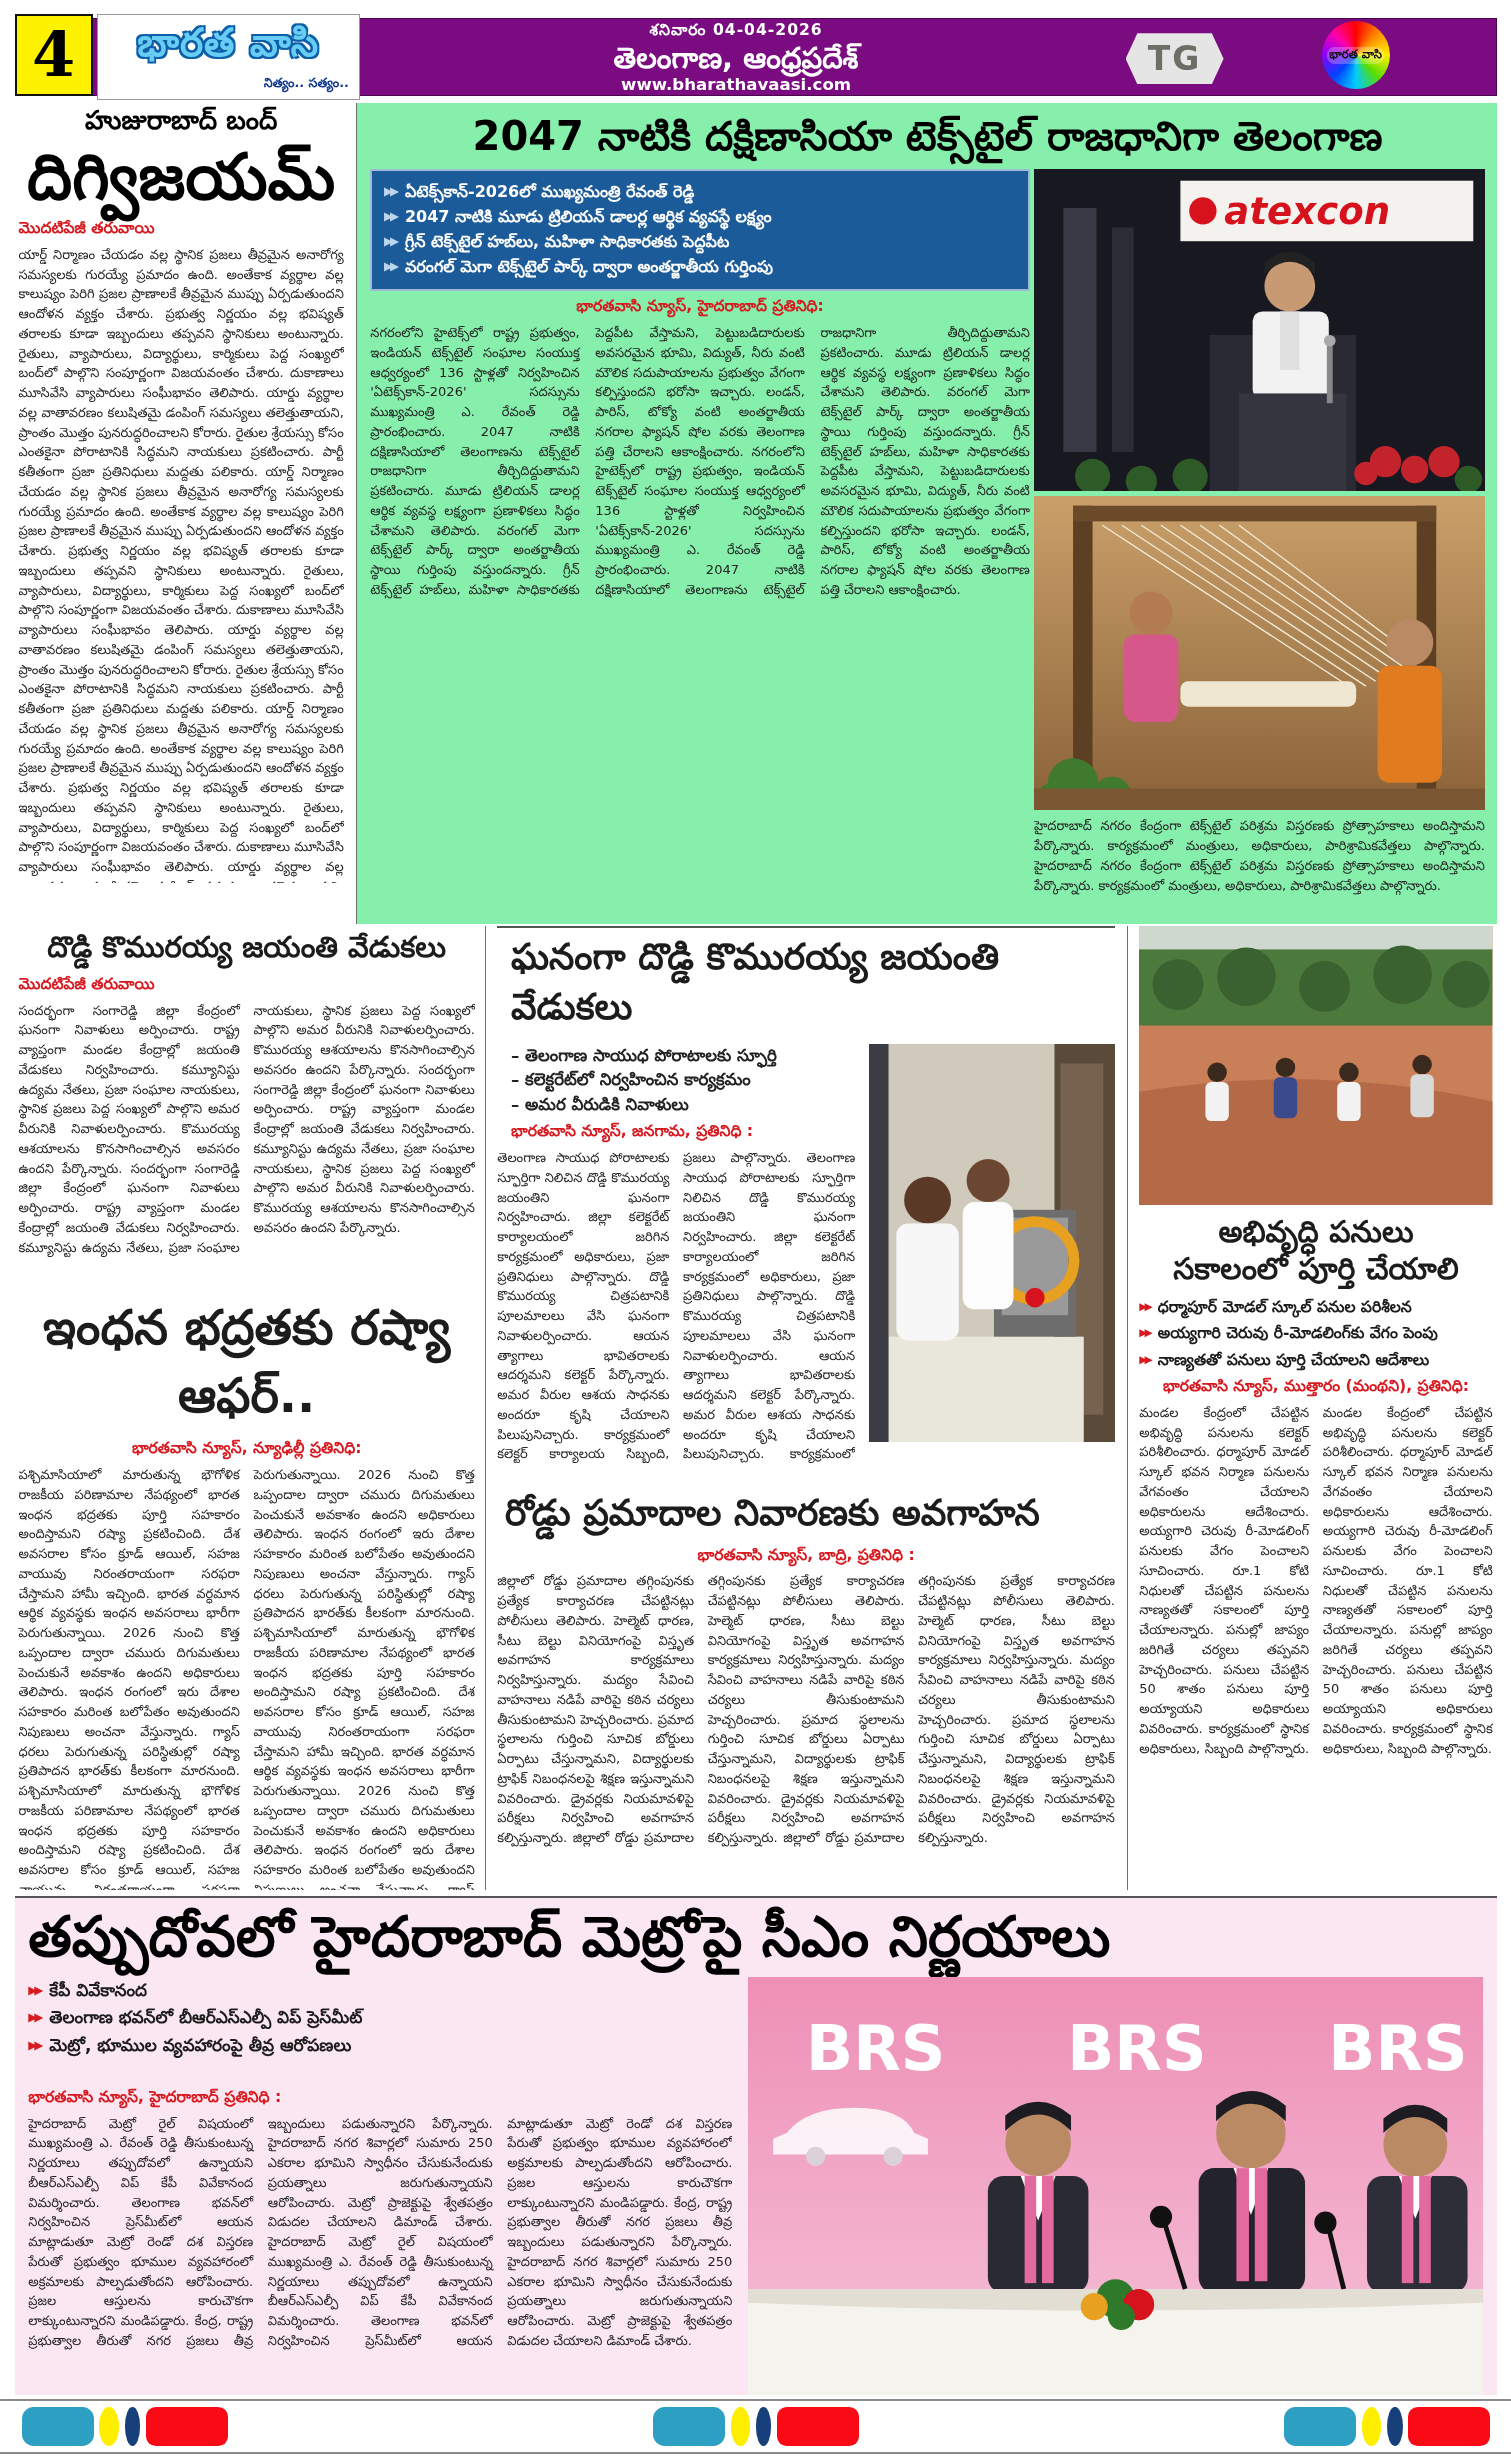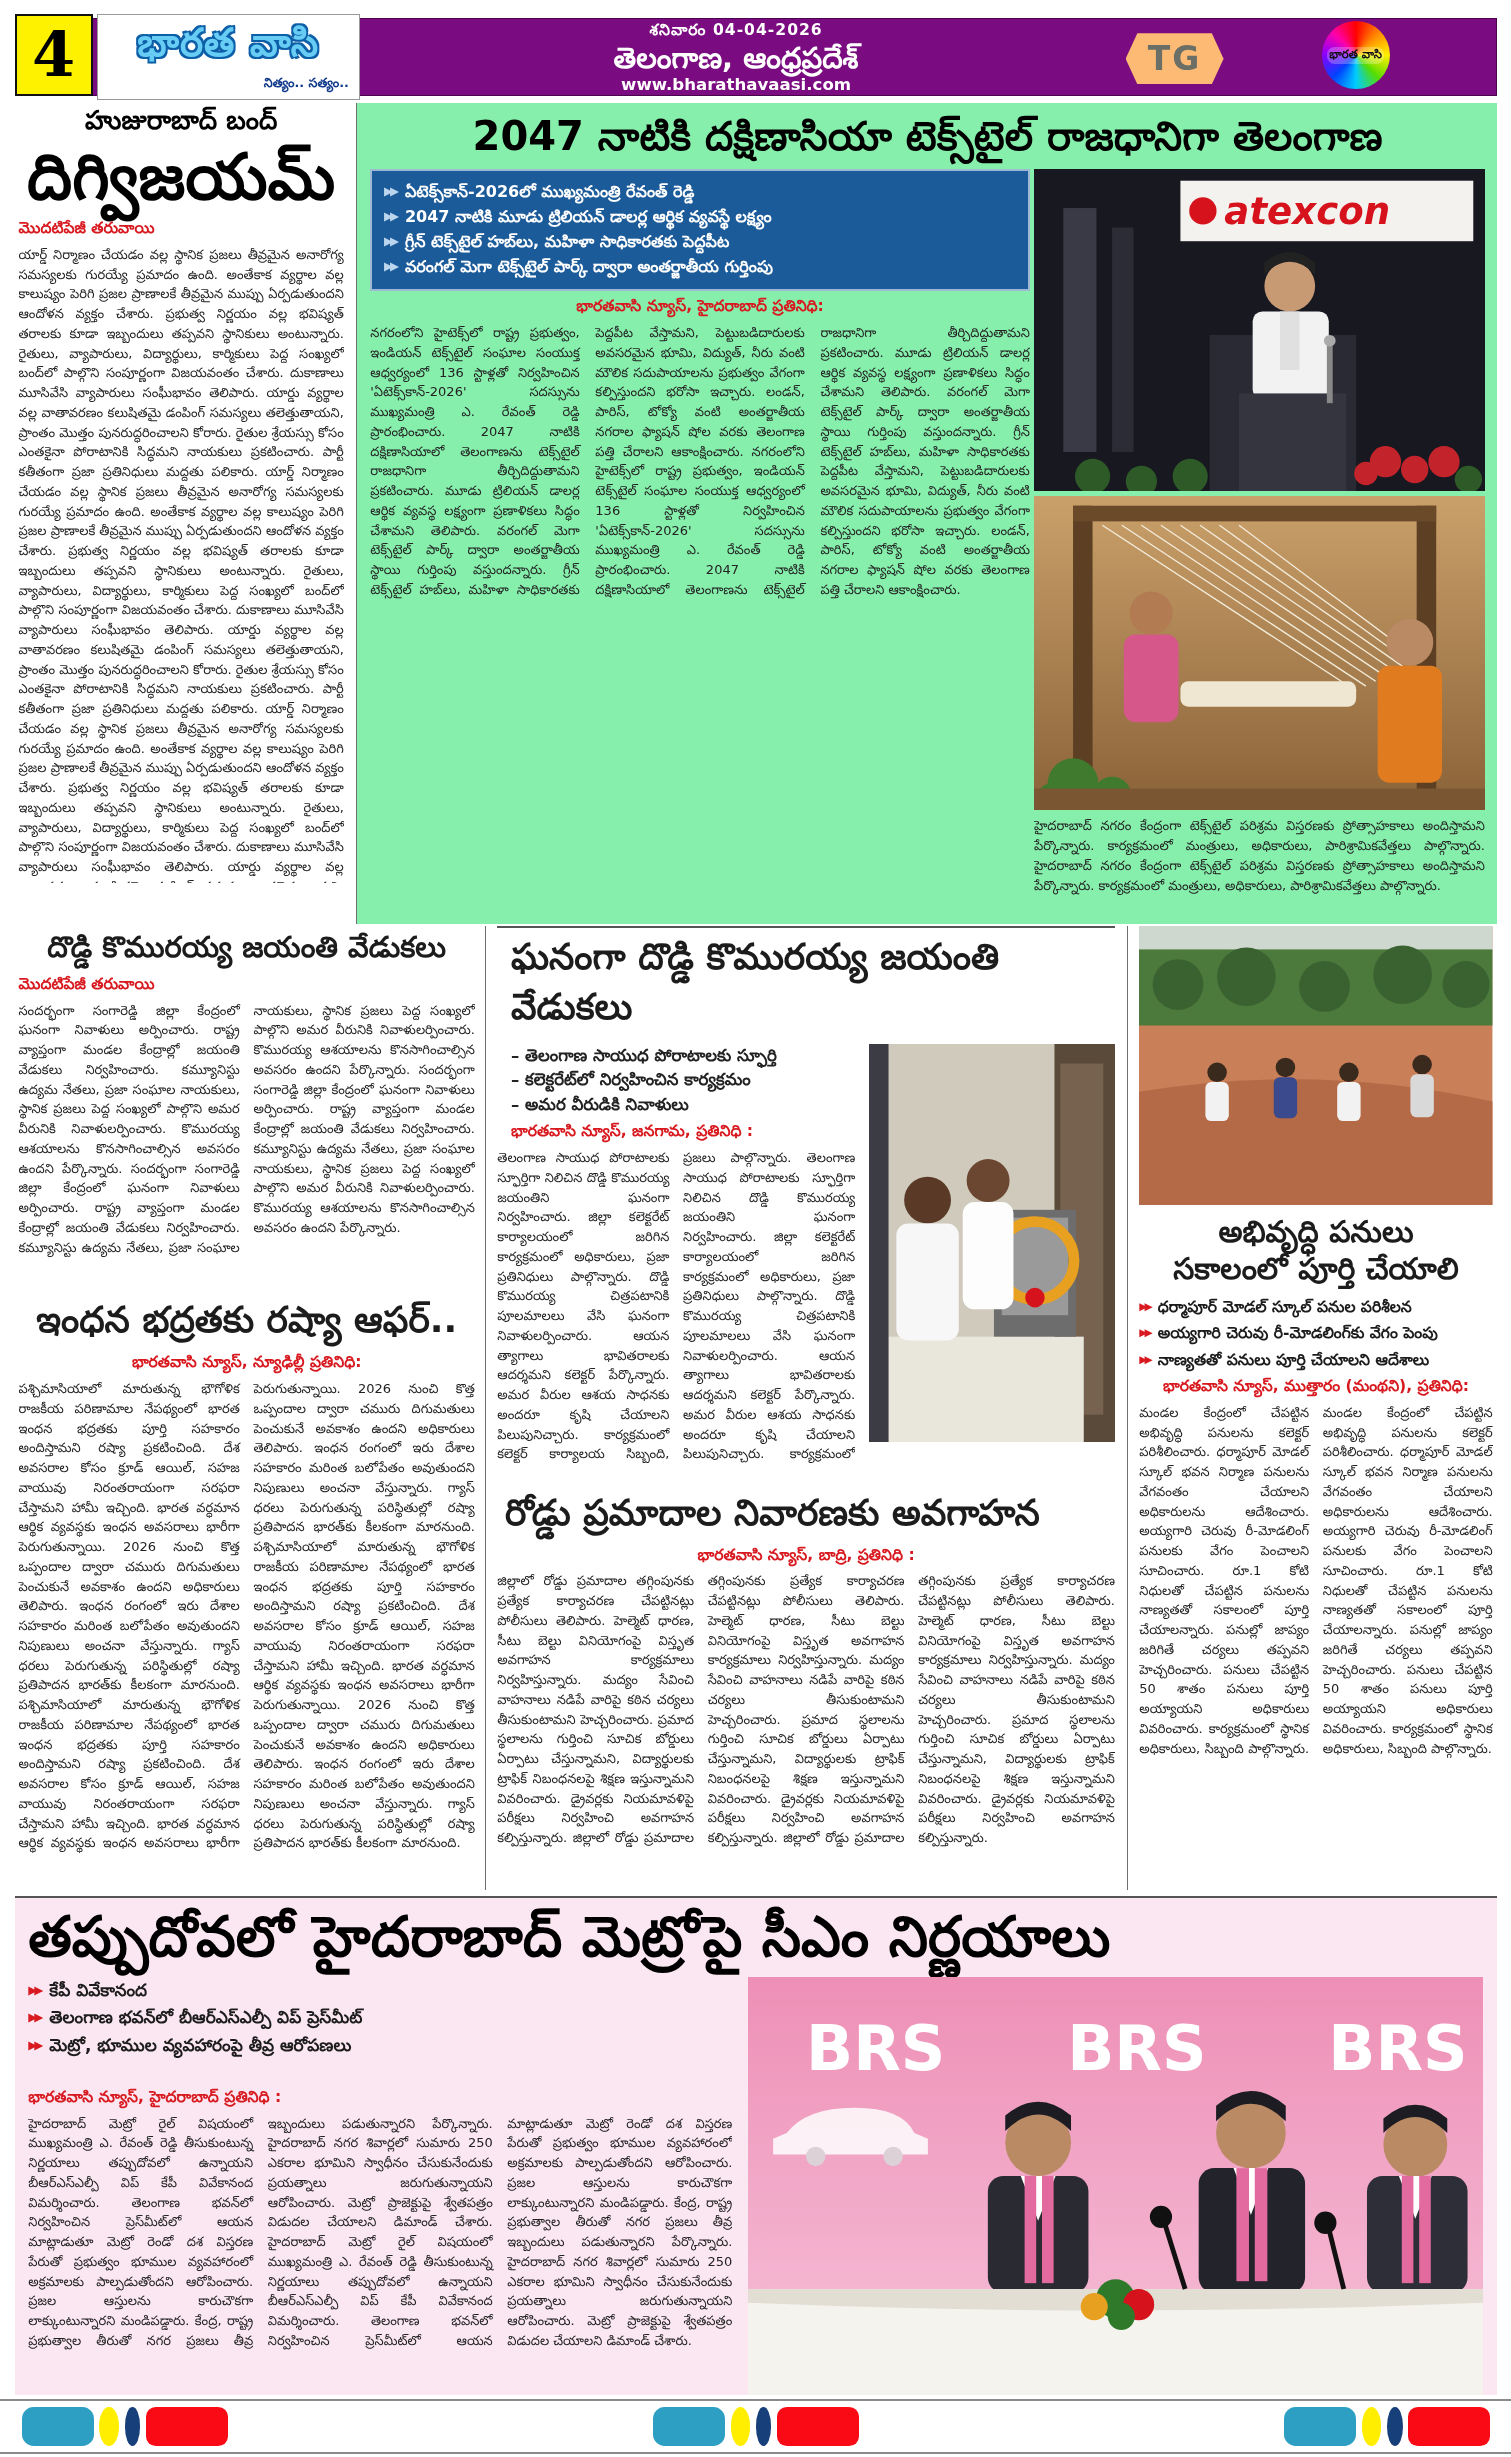--- a/index.html
+++ b/index.html
@@ -19,21 +19,21 @@
   .pagenum { font-size:62px; font-weight:800; color:#000; font-family:"DejaVu Serif","Liberation Serif",serif; }
   .masthead-box { position:absolute; left:82px; top:0; width:263px; height:86px; background:#fff; border:1px solid #999;
     display:flex; flex-direction:column; align-items:center; justify-content:center; }
   .masthead { font-size:39px; font-weight:800; color:#67cdf4;
     text-shadow:-2px -2px 0 #0d5fa8, 2px -2px 0 #0d5fa8, -2px 2px 0 #0d5fa8, 2px 2px 0 #0d5fa8; letter-spacing:1px; }
   .tagline { font-size:12.7px; font-weight:700; color:#123a8c; align-self:flex-end; padding-right:9.8px; }
   .hdr-center { position:absolute; left:419px; top:7.8px; width:605px; text-align:center; color:#fff; }
   .hdr-date { font-size:15.6px; font-weight:700; letter-spacing:1px; }
   .hdr-region { font-size:29px; font-weight:800; line-height:1.1; }
   .hdr-site { font-size:16.6px; font-weight:700; color:#ffffff; }
-  .tg-badge { position:absolute; right:273px; top:19.5px; width:98px; height:51px; background:#fdba74;
+  .tg-badge { position:absolute; right:273px; top:19.5px; width:98px; height:51px; background:#e5e5e5;
     clip-path:polygon(12% 0,88% 0,100% 50%,88% 100%,12% 100%,0 50%);
     display:flex; align-items:center; justify-content:center; }
   .tg-badge span { font-size:33px; font-weight:700; color:#6b6f66; letter-spacing:2px; }
   .logo-wheel { position:absolute; right:107px; top:7.8px; width:68px; height:68px; border-radius:50%;
     background:conic-gradient(#ff0000,#ff8800,#ffee00,#55dd00,#00ccff,#0044ff,#8800ff,#ff00aa,#ff0000);
     display:flex; align-items:center; justify-content:center; }
   .logo-wheel span { font-size:11.7px; font-weight:800; color:#111; background:rgba(255,255,255,.25); border-radius:7.8px; padding:0 2px; }
 
   
   .bodytxt { font-size:13px; line-height:1.52; text-align:justify; color:#222; overflow:hidden; }
@@ -55,21 +55,21 @@
   .ma-byline { text-align:center; }
   .ma-body { column-count:3; column-gap:15.6px; height:571px; }
   .ma-photos { width:451px; display:flex; flex-direction:column; gap:5.9px; }
   .photo { display:block; width:100%; }
 
   
   .band2 { position:absolute; left:14.6px; top:926px; width:1482px; height:964px; display:flex; }
   .col-left2 { width:470px; padding:0 9.8px 0 3.9px; overflow:hidden; }
   .h-kom { text-align:center; font-size:29px; font-weight:800; margin:3.9px 0 2px; }
   .kom-body { column-count:2; column-gap:13.7px; height:285px; }
-  .h-rus { text-align:center; font-size:36px; font-weight:800; margin:13.7px 0 2px; }
+  .h-rus { text-align:center; font-size:48px; font-weight:800; margin:13.7px 0 2px; }
   .rus-byline { text-align:center; }
   .rus-body { column-count:2; column-gap:13.7px; height:523px; }
 
   .col-mid2 { flex:1; padding:0 11.7px; overflow:hidden; border-left:1.6px solid #6f6f6f; border-right:1.6px solid #6f6f6f; }
   .gh-rule { border-top:2px solid #555; margin-bottom:7.8px; }
   .h-gh { font-size:36px; font-weight:800; margin:2px 0 7.8px; padding-left:13.7px; }
   .gh-flex { display:flex; gap:13.7px; }
   .gh-left { flex:1; min-width:0; }
   .dash-bl { font-size:16.6px; font-weight:700; color:#222; line-height:1.5; padding-left:13.7px; }
   .dash-bl::before { content:"– "; }

